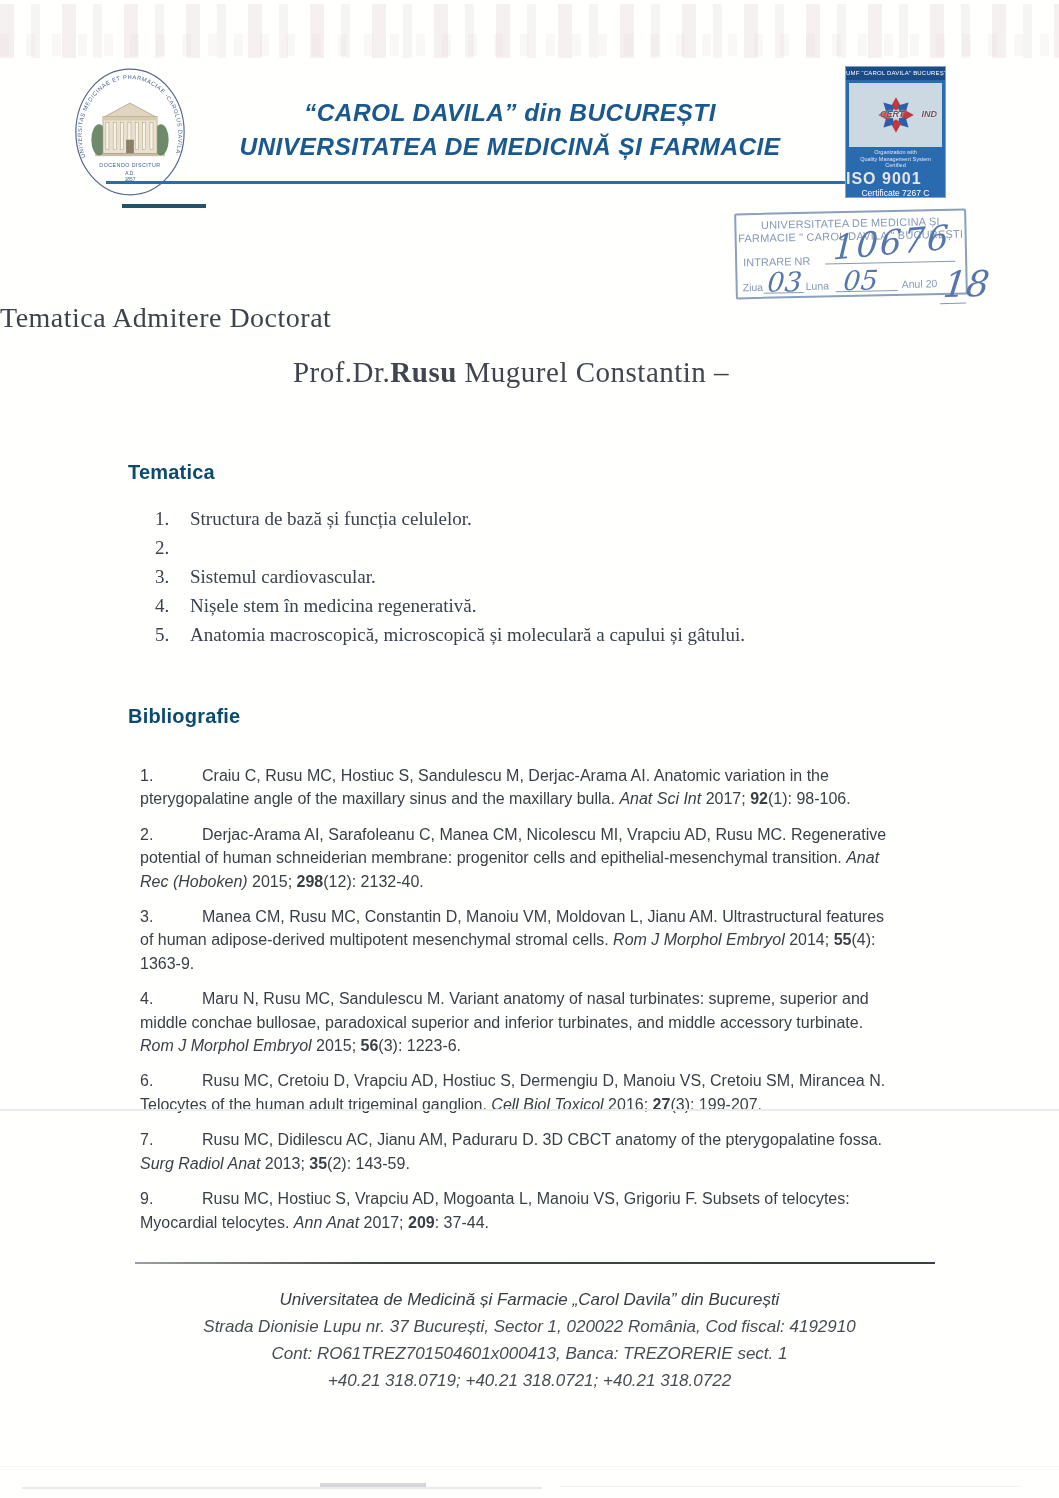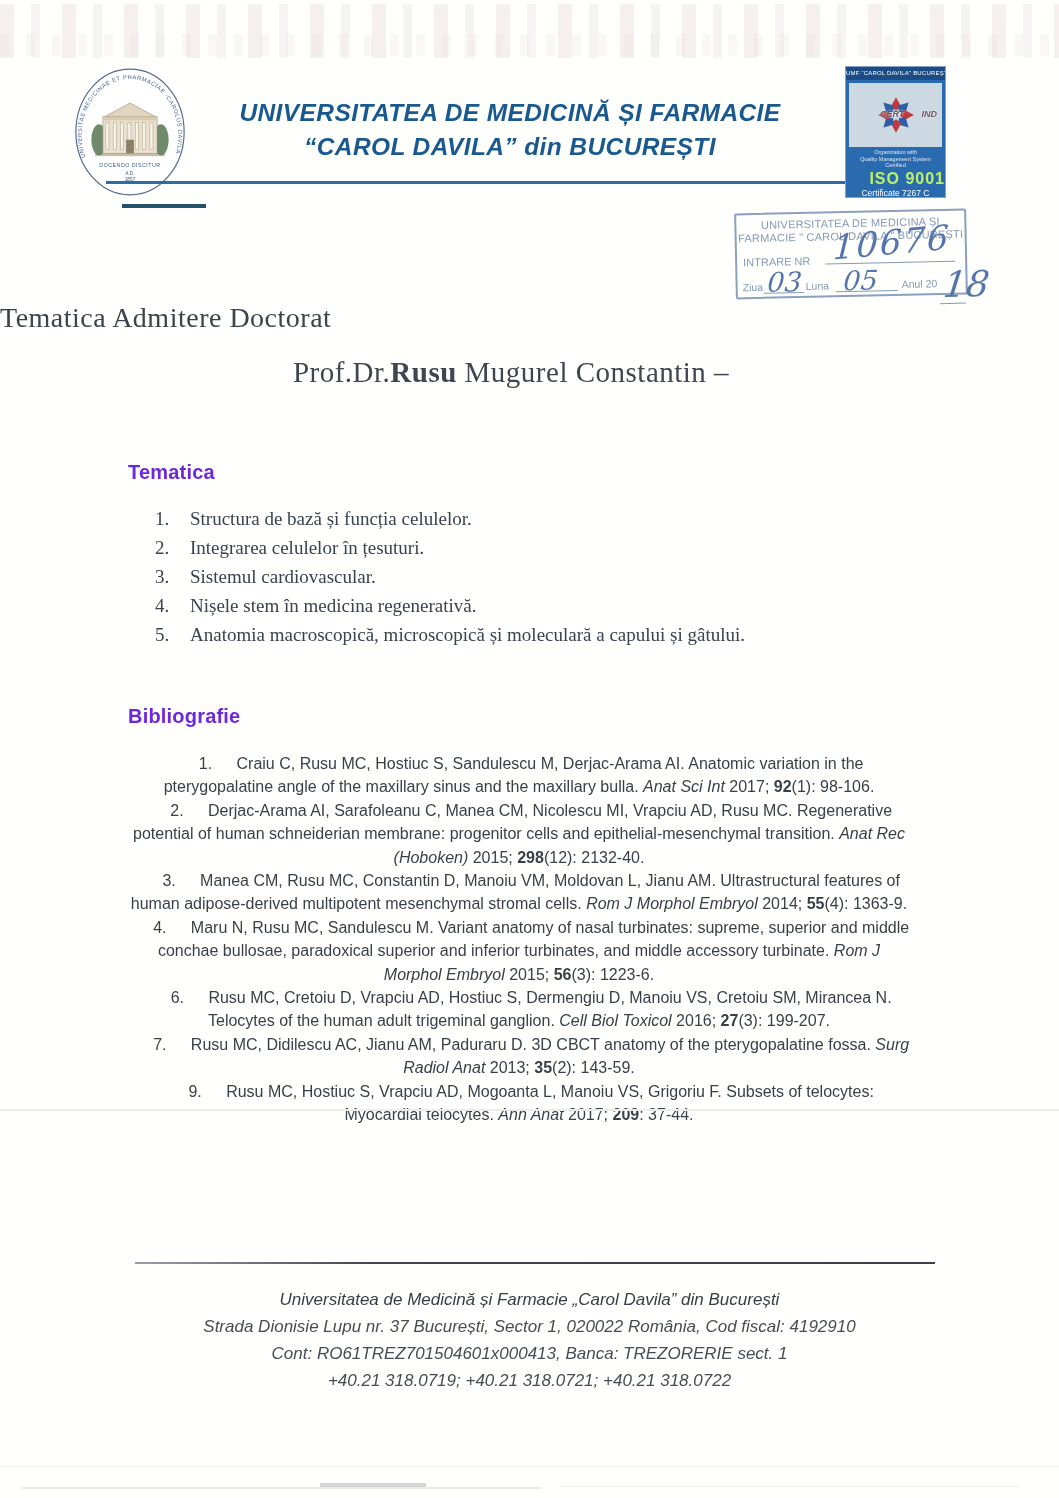--- a/index.html
+++ b/index.html
@@ -25,21 +25,21 @@
   .rule-short{position:absolute;left:122px;top:204px;width:84px;height:4px;background:#23526b;}
 
   
   .iso{position:absolute;left:845px;top:66px;width:101px;height:132px;background:#2a6bb0;border:1px solid #85a2c4;box-sizing:border-box;}
   .iso-top{height:13px;background:#1c4c86;color:#fff;font-size:6px;line-height:13px;text-align:center;white-space:nowrap;overflow:hidden;letter-spacing:.2px;}
   .iso-mid{margin:3px 3px 2px 3px;height:64px;background:#ccd8e2;position:relative;}
   .iso-mid svg{position:absolute;left:50%;top:50%;transform:translate(-50%,-50%);}
   .iso-cert-l,.iso-cert-r{position:absolute;top:26px;font-style:italic;font-weight:bold;font-size:9px;color:#6b5660;text-shadow:0 0 2px #fff;}
   .iso-cert-l{left:3px;margin-left:28px;} .iso-cert-r{right:5px;}
   .iso-org{color:#dfe8f2;font-size:5.5px;line-height:6.5px;text-align:center;}
-  .iso-name{color:#bef264;font-weight:bold;font-size:16px;line-height:19px;text-align:right;letter-spacing:1px;}
+  .iso-name{color:#e5e5e5;font-weight:bold;font-size:16px;line-height:19px;text-align:left;letter-spacing:1px;}
   .iso-certno{color:#fff;font-size:8.5px;line-height:11px;text-align:center;}
 
   
   .stamp{position:absolute;left:735px;top:211px;width:232px;height:86px;border:2px solid #8aa0bd;
     transform:rotate(-1.2deg);color:#8599b6;box-sizing:border-box;border-radius:2px;}
   .stamp-l{font-size:11px;line-height:13px;text-align:center;letter-spacing:.2px;}
   .stamp-l:first-child{margin-top:4px;}
   .stamp-mid{position:relative;height:24px;}
   .stamp-intrare{position:absolute;left:6px;bottom:1px;font-size:11px;}
   .stamp-numline{position:absolute;left:88px;right:10px;bottom:3px;border-bottom:1.5px solid #8599b6;}
@@ -57,28 +57,28 @@
   .sb-ul3{position:absolute;left:202px;width:26px;bottom:-9px;border-bottom:1.5px solid #8599b6;}
 
   
   .doc-title{position:absolute;left:0;top:302px;width:1028px;
     font-family:"Liberation Serif",serif;font-size:28px;color:#3d434c;letter-spacing:.5px;}
   .doc-subtitle{position:absolute;left:0;top:356px;width:1022px;text-align:center;
     font-family:"Liberation Serif",serif;font-size:29px;color:#40464f;letter-spacing:.5px;}
   .b{font-weight:bold;} .i{font-style:italic;}
 
   
-  .sec-h{position:absolute;left:128px;font-weight:bold;font-size:20px;color:#6d28d9;letter-spacing:.2px;}
+  .sec-h{position:absolute;left:128px;font-weight:bold;font-size:20px;color:#0c4a6e;letter-spacing:.2px;}
   .h-tematica{top:461px;} .h-biblio{top:705px;}
   .t-list{position:absolute;left:155px;top:504px;}
   .t-item{display:flex;font-family:"Liberation Serif",serif;font-size:19px;line-height:29px;color:#3a424d;}
   .t-num{flex:none;width:26px;}
   .t-text{margin-left:9px;}
   .refs{position:absolute;left:128px;top:752px;width:782px;font-size:16px;line-height:23.4px;color:#393f46;}
-  .ref{margin:0;text-align:center;}
+  .ref{margin:12px;}
   .ref-num{display:inline-block;width:62px;}
 
   
   .sep{position:absolute;left:135px;top:1262px;width:800px;height:2px;
     background:linear-gradient(to right,#9aa0a6,#41464c 30%,#3a3f45);}
   .footer{position:absolute;left:0;top:1286px;width:1059px;text-align:center;
     font-style:italic;font-size:17px;line-height:27px;color:#474c53;}
   .footer .f1{font-weight:normal;color:#383d44;}
   .footer .site{color:#2e9ad6;}
 </style>
@@ -115,22 +115,22 @@
         <rect x="54.6" y="22" width="3.2" height="28" fill="#f7f3e8" stroke="#a79b80" stroke-width="0.5"></rect>
         <rect x="30" y="40" width="8" height="14" fill="#8a7f66"></rect>
       </g>
       <text x="60" y="104" text-anchor="middle" font-size="5.5" fill="#3c5c8c" letter-spacing="0.5" font-family="Liberation Sans, sans-serif">DOCENDO DISCITUR</text>
       <text x="60" y="112" text-anchor="middle" font-size="5" fill="#3c5c8c" font-family="Liberation Sans, sans-serif">A.D.</text>
       <text x="60" y="119" text-anchor="middle" font-size="5" fill="#3c5c8c" font-family="Liberation Sans, sans-serif">1857</text>
     </svg>
   </div>
 
   <div class="header-title">
+    <div>“CAROL DAVILA” din BUCUREȘTI</div>
     <div>UNIVERSITATEA DE MEDICINĂ ȘI FARMACIE</div>
-    <div>“CAROL DAVILA” din BUCUREȘTI</div>
   </div>
 
   <div class="rule-blue"></div>
   <div class="rule-short"></div>
 
   <div class="iso">
     <div class="iso-top">UMF “CAROL DAVILA” BUCUREȘTI</div>
     <div class="iso-mid">
       <svg width="46" height="46" viewBox="0 0 44 44">
         <g transform="translate(22,22)">
@@ -198,21 +198,20 @@
   <div class="doc-subtitle"><span>Prof.Dr.</span><span class="b">Rusu</span><span> Mugurel Constantin –</span></div>
 
   <div class="sec-h h-tematica">Tematica</div>
   <div class="t-list">
       <div class="t-item">
         <span class="t-num">1.</span>
         <span class="t-text">Structura de bază și funcția celulelor.</span>
       </div>
       <div class="t-item">
         <span class="t-num">2.</span>
-        <span class="t-text">Integrarea celulelor în țesuturi.</span>
       </div>
       <div class="t-item">
         <span class="t-num">3.</span>
         <span class="t-text">Sistemul cardiovascular.</span>
       </div>
       <div class="t-item">
         <span class="t-num">4.</span>
         <span class="t-text">Nișele stem în medicina regenerativă.</span>
       </div>
       <div class="t-item">

